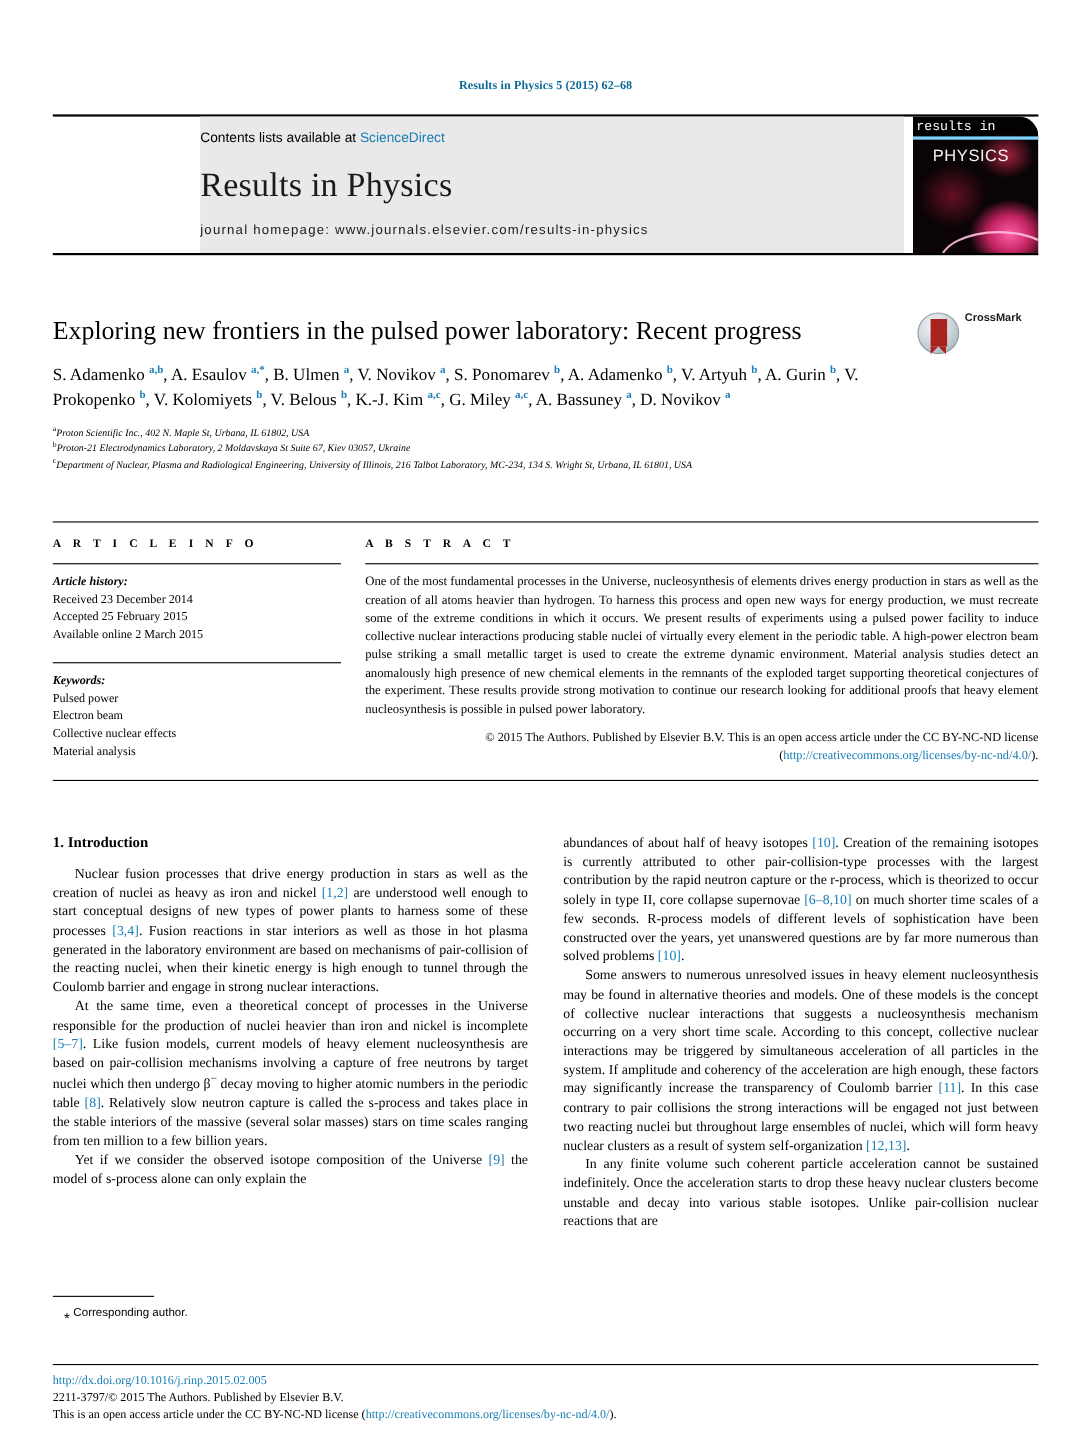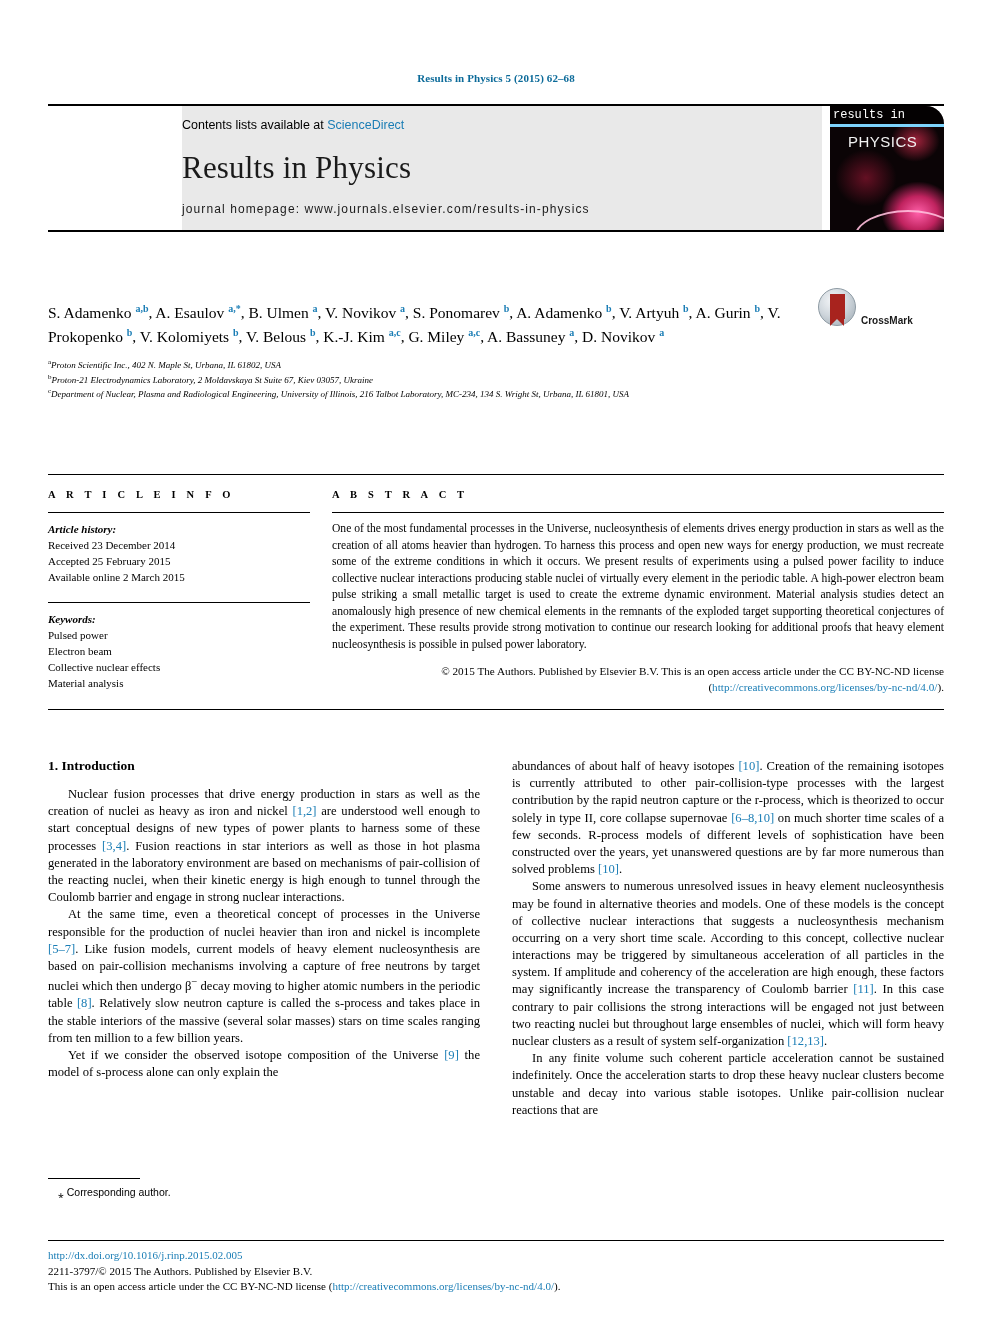--- a/index.html
+++ b/index.html
@@ -186,25 +186,25 @@
     font-family: "Liberation Serif", serif;
     font-size: 23.5px;
     font-weight: normal;
     color: #000;
     margin: 0;
     width: 760px;
     line-height: 1.18;
   }
   .crossmark {
     position: absolute;
-    right: 16px; top: -4px;
+    right: 0; top: -4px;
     width: 110px;
     height: 42px;
     display: flex;
-    align-items: flex-end;
+    align-items: flex-start;
     gap: 5px;
   }
   .crossmark-badge {
     width: 38px; height: 38px;
     border-radius: 50%;
     background: radial-gradient(circle at 38% 32%, #f4f6f8 0%, #cfd6dc 48%, #9aa6af 100%);
     border: 1px solid #8d9aa3;
     position: relative;
     box-sizing: border-box;
   }
@@ -420,20 +420,21 @@
           <div class="cover-arc"></div>
           <div class="cover-label-top">results in</div>
           <div class="cover-label-main">PHYSICS</div>
         </div>
       </div>
 
     </div>
   </div>
 
   <div class="title-area">
+    <h1 class="paper-title">Exploring new frontiers in the pulsed power laboratory: Recent progress</h1>
 
     <div class="crossmark">
       <div class="crossmark-badge">
         <div class="crossmark-ribbon"></div>
       </div>
       <div class="crossmark-text">CrossMark</div>
     </div>
 
     <div class="authors">S. Adamenko <sup>a,b</sup>, A. Esaulov <sup>a,*</sup>, B. Ulmen <sup>a</sup>, V. Novikov <sup>a</sup>, S. Ponomarev <sup>b</sup>, A. Adamenko <sup>b</sup>, V. Artyuh <sup>b</sup>, A. Gurin <sup>b</sup>, V. Prokopenko <sup>b</sup>, V. Kolomiyets <sup>b</sup>, V. Belous <sup>b</sup>, K.-J. Kim <sup>a,c</sup>, G. Miley <sup>a,c</sup>, A. Bassuney <sup>a</sup>, D. Novikov <sup>a</sup></div>
 

